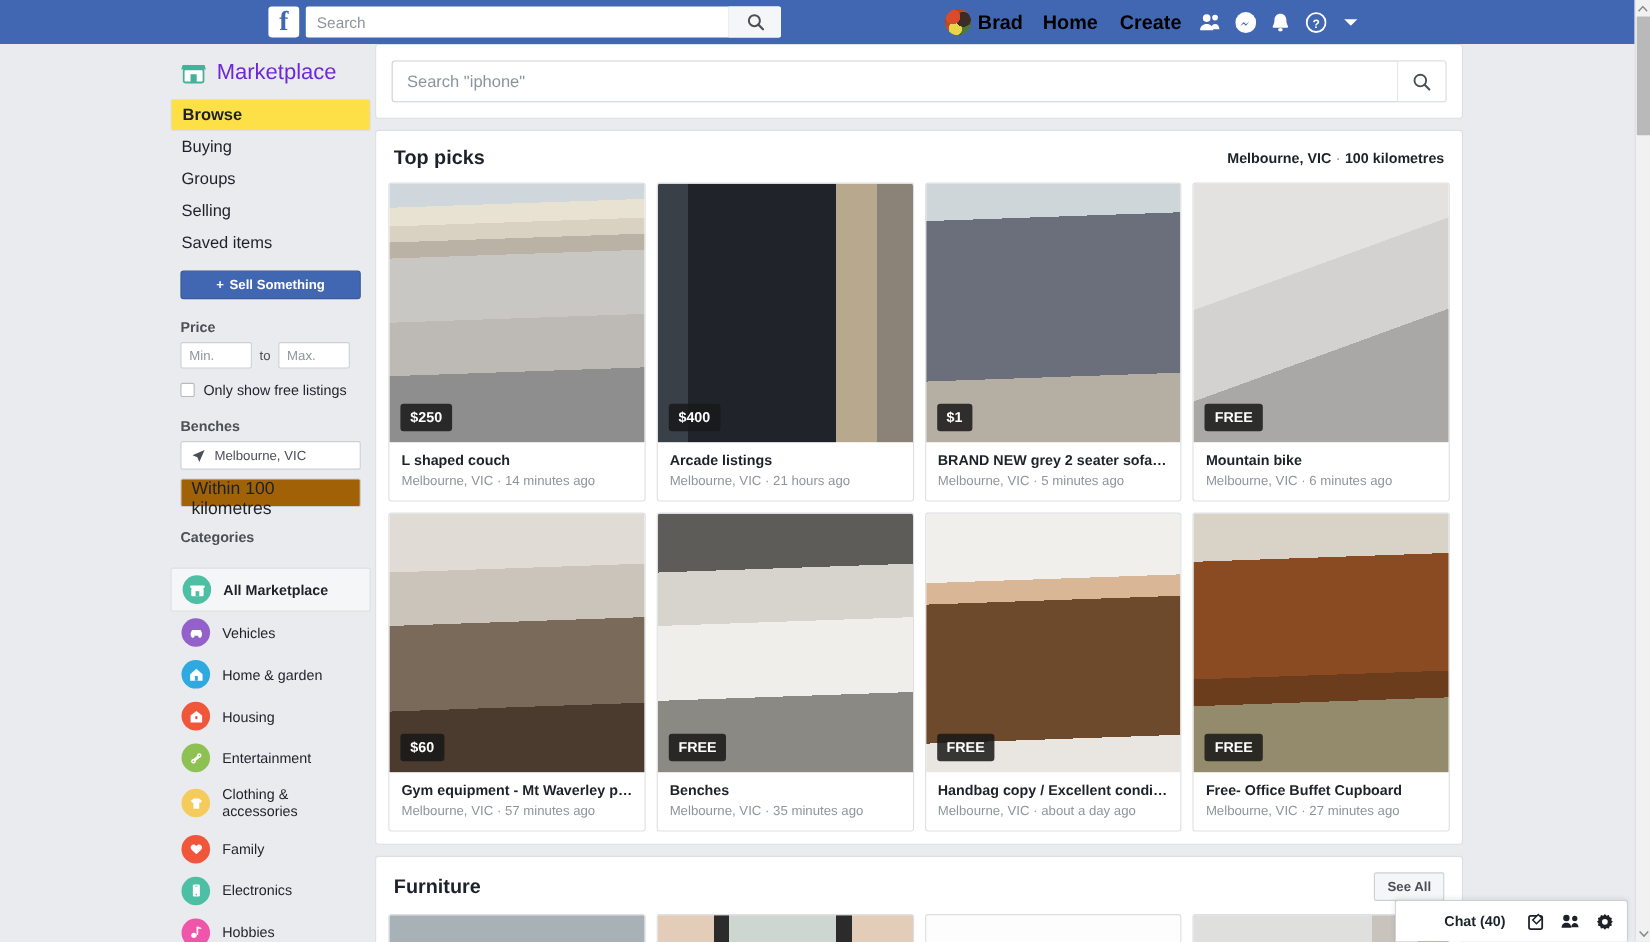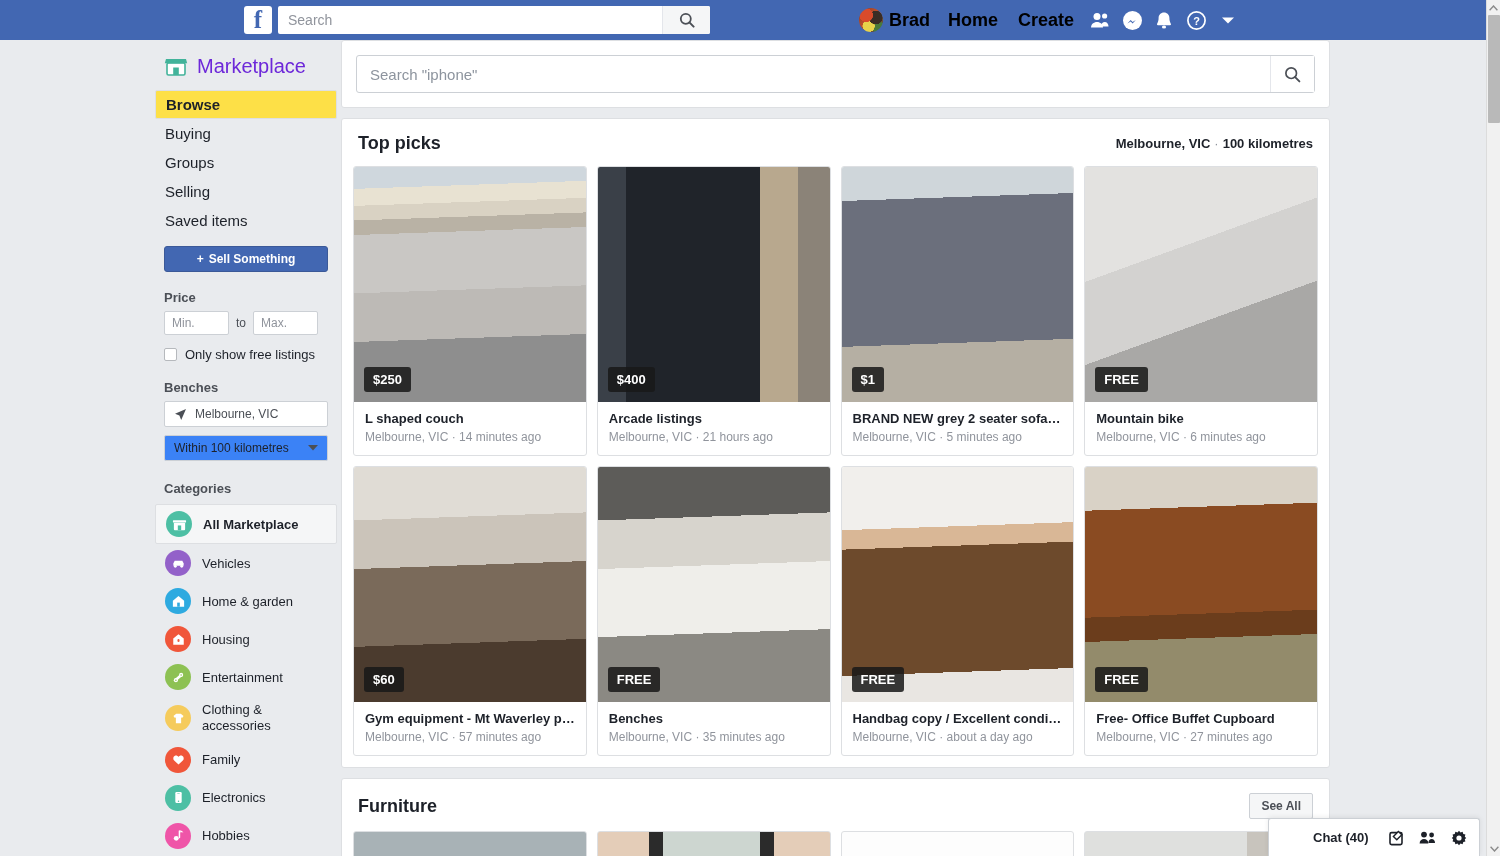--- a/index.html
+++ b/index.html
@@ -140,28 +140,29 @@
   }
 
   .loc-input {
     margin: 6px 0 0 9px; width: 164px; height: 26px;
     border: 1px solid #ccd0d5; background: #fff; border-radius: 2px;
     display: flex; align-items: center; gap: 8px; padding: 0 9px;
     font-size: 12px; color: #4b4f56; cursor: text;
   }
   .loc-select {
     margin: 8px 0 0 9px; width: 164px; height: 26px;
-    border: 1px solid #ccd0d5; background: #3b82f6; border-radius: 2px;
+    border: 1px solid #ccd0d5; background: #a16207; border-radius: 2px;
     display: flex; align-items: center; padding: 0 9px;
-    font-size: 12px; color: #1d2129; cursor: pointer;
+    font-size: 16px; color: #1d2129; cursor: pointer;
     justify-content: space-between;
+    flex-direction: column;
   }
 
   .cat-h {
-    margin: 20px 0 8px 9px; font-size: 13px; font-weight: bold; color: #4b4f56;
+    margin: 20px 0 20px 9px; font-size: 13px; font-weight: bold; color: #4b4f56;
   }
   .cat-item {
     display: flex; align-items: center; gap: 11px;
     padding: 6px 10px; border-radius: 2px; cursor: pointer;
     font-size: 13px; color: #1d2129; min-height: 38px;
   }
   .cat-item.active {
     background: #f5f6f7; border: 1px solid #dddfe2; font-weight: bold;
   }
   .cat-icon {

